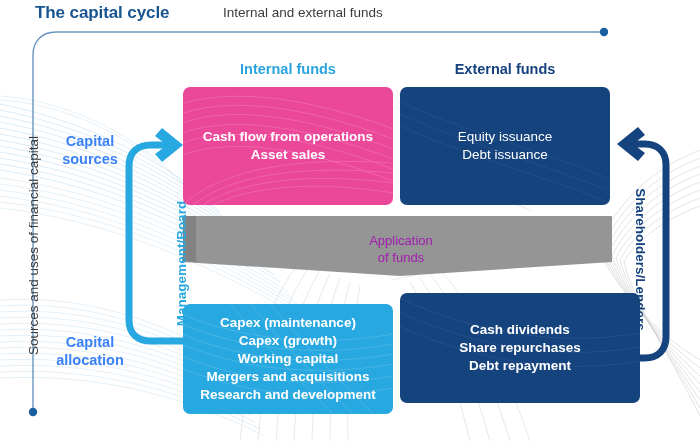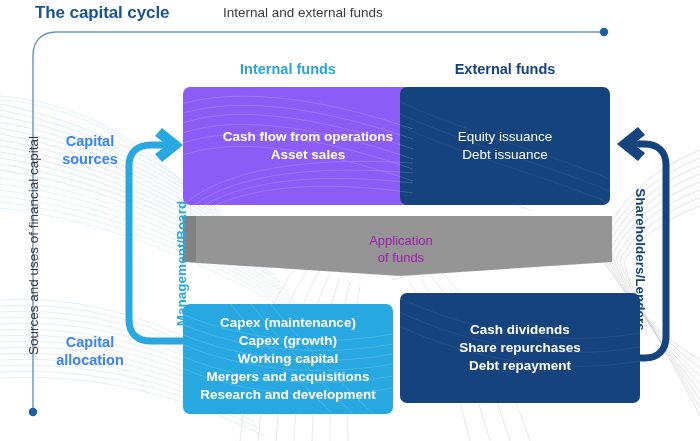--- a/index.html
+++ b/index.html
@@ -89,24 +89,23 @@
   }
   .box .boxwave {
     position: absolute;
     left: 0; top: 0;
     width: 100%; height: 100%;
     z-index: 1;
     pointer-events: none;
   }
   #box-internal-sources {
     left: 183px; top: 87px; width: 210px; height: 118px;
-    background: #8b5cf6;
-    font-size: 13.5px;
-    font-weight: bold;
-    padding-left: 20px;
+    background: #ec4899;
+    font-size: 13.5px;
+    font-weight: bold;
   }
   #box-external-sources {
     left: 400px; top: 87px; width: 210px; height: 118px;
     background: #15437e;
     font-size: 13.5px;
     font-weight: normal;
   }
   #box-internal-alloc {
     left: 183px; top: 304px; width: 210px; height: 110px;
     background: #28a8e0;

